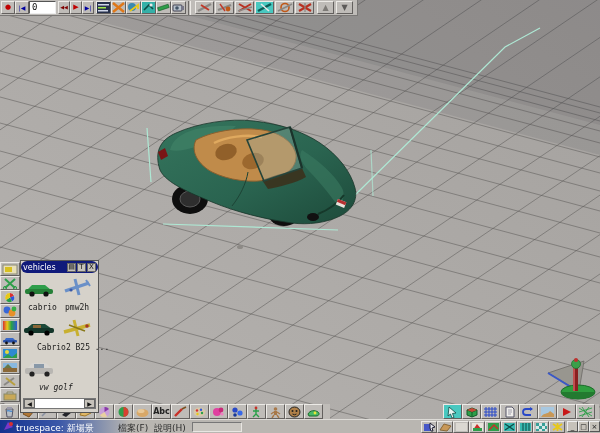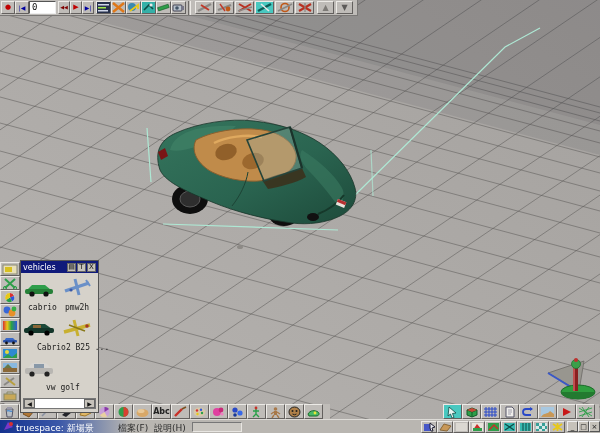--- a/index.html
+++ b/index.html
@@ -26,21 +26,21 @@
   .sep { position:absolute; top:1px; left:188px; width:3px; height:14px;
          border-left:1px solid #6e6b68; border-right:1px solid #eceae6; }
 
   
   .leftbar { position:absolute; top:262px; left:0; width:20px; height:141px; background:#bfbcb8; z-index:30; }
 
   
   .panel { position:absolute; top:260px; left:20px; width:79px; height:153px;
            background:#d6d2ca; border:1px solid #555; z-index:40; }
   .panel-title { position:absolute; top:0; left:0; right:0; height:12px; background:#101a7a;
-           color:#fff; font-size:8px; padding:1px 2px; display:flex; align-items:center; }
+           color:#fff; font-size:8px; padding:1px 2px; display:flex; align-items:center;border-radius:6px; }
   .pt-btn { width:9px; height:9px; background:#c6c2ba; border:1px solid #666;
            font-size:7px; color:#111; display:flex; align-items:center; justify-content:center; margin-left:1px; }
   .thumb { position:absolute; width:32px; height:26px; display:flex; align-items:center; justify-content:center; }
   .libl { position:absolute; font-size:8px; font-family:"DejaVu Sans Mono",monospace; color:#1a1a1a; white-space:nowrap;text-align:right; }
   .hscroll { position:absolute; left:2px; bottom:3px; width:73px; height:11px; background:#fff;
              border:1px solid #777; display:flex; justify-content:space-between; }
   .sc-btn { width:11px; height:9px; background:#c6c2ba; border:1px solid #666;
             font-size:6px; display:flex; align-items:center; justify-content:center; color:#111; }
 
   
@@ -430,21 +430,21 @@
 
     <div class="thumb" style="left:2px;top:94px;">
       <svg width="32" height="22">
           <path d="M4,12 L9,6 L23,6 L29,12 Z" fill="#d8d6d2"></path>
           <rect x="2" y="11" width="28" height="6" rx="2" fill="#b8b6b2"></rect>
           <circle cx="9" cy="17" r="2.6" fill="#222"></circle>
           <circle cx="24" cy="17" r="2.6" fill="#222"></circle>
           <rect x="11" y="7" width="10" height="4" fill="#8898a8"></rect>
         </svg>
     </div>
-    <div class="libl" style="left:25px;top:122px;">vw golf</div>
+    <div class="libl" style="left:18px;top:122px;font-style:italic;">vw golf</div>
 
     <div class="hscroll">
       <span class="sc-btn">◀</span>
       <span class="sc-btn">▶</span>
     </div>
   </div>
 
   <div class="botbar-left">
     <div class="b" style="left:0;top:0;width:19px;height:15px;">
       <svg width="15" height="12">

